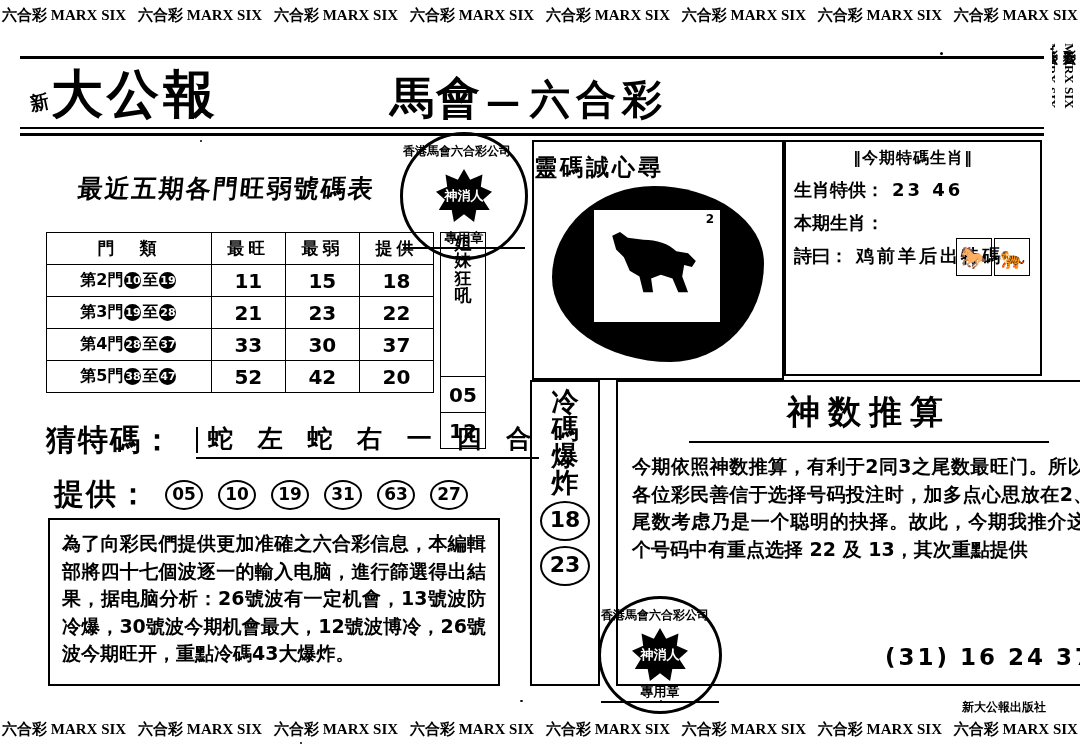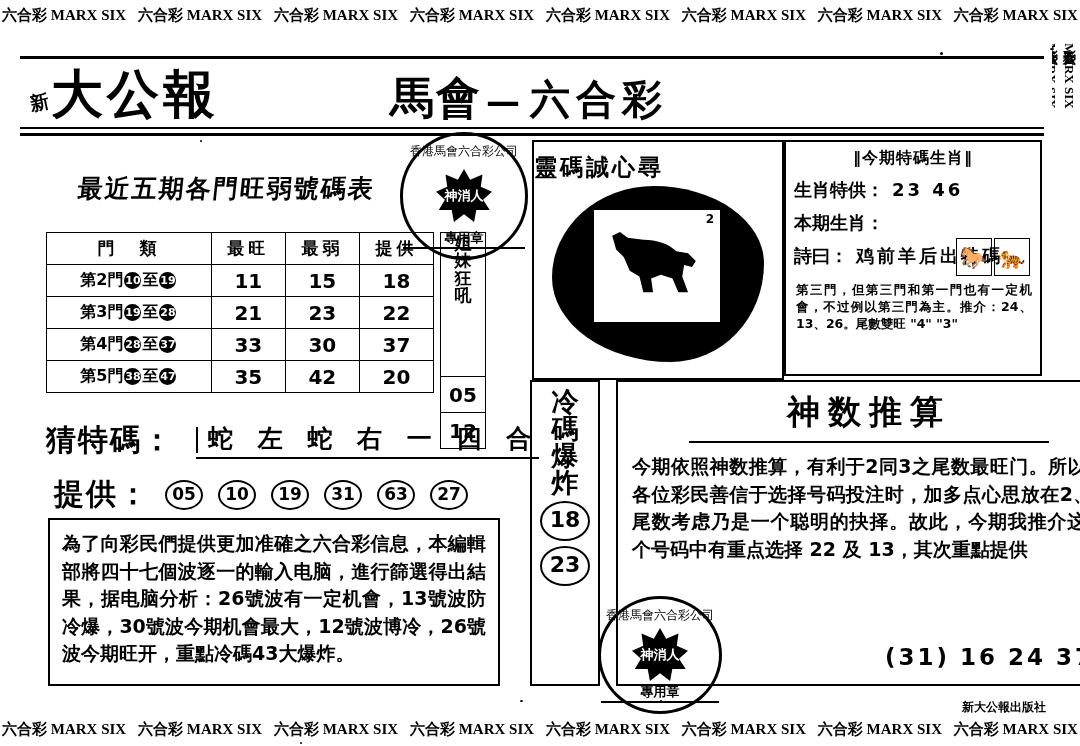--- a/index.html
+++ b/index.html
@@ -318,23 +318,23 @@
     width: 100%;
     text-align: center;
     font-size: 13px;
     font-weight: bold;
     border-bottom: 2px solid #000;
   }
   .stamp .topcurve {
     position: absolute;
     top: 8px;
     width: 100%;
-    text-align: center;
+    text-align: left;
     font-size: 12px;
-    font-weight: normal;
+    font-weight: bold;
   }
 
   
   .panel-horse {
     position: absolute;
     left: 532px;
     top: 140px;
     width: 248px;
     height: 236px;
     border: 2px solid #000;
@@ -584,21 +584,21 @@
             <td class="num">22</td>
           </tr>
           <tr>
             <td class="label">第4門<span class="inv">28</span>至<span class="inv">37</span></td>
             <td class="num">33</td>
             <td class="num">30</td>
             <td class="num">37</td>
           </tr>
           <tr>
             <td class="label">第5門<span class="inv">38</span>至<span class="inv">47</span></td>
-            <td class="num">35</td>
+            <td class="num">52</td>
             <td class="num">42</td>
             <td class="num">20</td>
           </tr>
         </tbody>
     </table>
   </div>
 
   <div class="sister-box">
     <div class="ch">姐</div>
     <div class="ch">妹</div>
@@ -656,21 +656,20 @@
     <div class="zod-line">
       <span>本期生肖：</span>
     </div>
     <div class="zod-line">
       <span>詩曰：</span><span class="val">鸡前羊后出特碼</span>
     </div>
     <div class="zod-animals">
       <div class="cell">🐎</div>
       <div class="cell">🐅</div>
     </div>
-    <div class="zod-note">第三門，但第三門和第一門也有一定机會，不过例以第三門為主。推介：24、13、26。尾數雙旺 "4" "3"</div>
   </div>
 
   <div class="coldstrip">
     <div class="ch">冷</div>
     <div class="ch">碼</div>
     <div class="ch">爆</div>
     <div class="ch">炸</div>
     <div class="coldball">18</div>
     <div class="coldball">23</div>
   </div>

